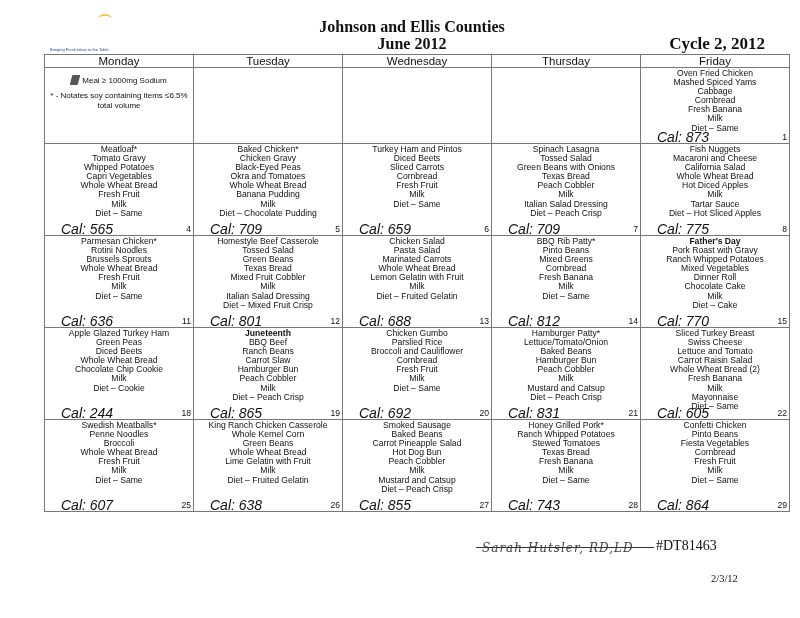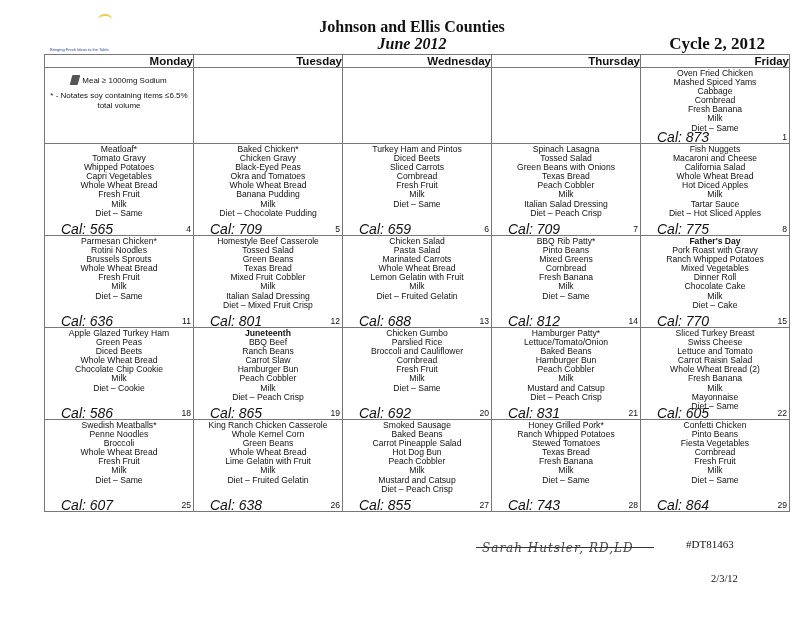--- a/index.html
+++ b/index.html
@@ -3,37 +3,37 @@
 <meta charset="utf-8">
 <style>
   html, body { margin:0; padding:0; background:#ffffff; }
   body { width:800px; height:618px; position:relative; overflow:hidden; font-family:"Liberation Sans", sans-serif; color:#111; }
   .logo { position:absolute; left:34px; top:14px; width:110px; height:40px; }
   .logo-word { position:absolute; left:6px; top:4px; font-family:"Liberation Serif", serif; font-style:italic; font-weight:bold; font-size:30px; color:#2c4a9a; letter-spacing:-1px; }
   .logo-tag { position:absolute; left:16px; top:33px; font-size:4px; color:#2c4a9a; white-space:nowrap; }
   .logo-sun { position:absolute; left:64px; top:0px; width:14px; height:8px; border-top:2px solid #f2c94c; border-radius:50% 50% 0 0; }
   .title { position:absolute; left:0; width:800px; top:18px; text-align:center; font-family:"Liberation Serif", serif; font-weight:bold; font-size:16px; line-height:17px; }
   .title .t1 { display:block; padding-left:24px; }
-  .title .t2 { display:block; padding-left:24px;font-style:italic; }
+  .title .t2 { display:block; padding-left:24px; }
   .cycle { position:absolute; right:35px; top:34px; font-family:"Liberation Serif", serif; font-weight:bold; font-size:17px; }
   table.cal { position:absolute; left:44px; top:54px; width:746px; border-collapse:collapse; table-layout:fixed; }
-  table.cal th { border:1px solid #777; font-size:11.5px; font-weight:bold; height:12px; line-height:12px; padding:0;text-align:right; }
+  table.cal th { border:1px solid #777; font-size:11.5px; font-weight:normal; height:12px; line-height:12px; padding:0; }
   table.cal td { border:1px solid #777; vertical-align:top; text-align:center; font-size:8.6px; line-height:9.1px; position:relative; padding:1px 2px 0 2px; }
   tr.wk td { height:90px; }
   tr.wk0 td { height:74px; }
   .cal-line { display:block; white-space:nowrap; }
   .cal-line.bold { font-weight:bold; }
   .cal-footer { position:absolute; left:16px; right:0; bottom:1px; text-align:left; font-style:italic; font-size:14px; }
   .cal-day { position:absolute; right:2px; bottom:1px; font-size:8.6px; font-style:normal; }
   .legend { padding-top:6px; font-size:8px; line-height:9.5px; }
   .sodium-icon { display:inline-block; width:8px; height:10px; background:#555; transform:skewX(-15deg); margin-right:3px; vertical-align:bottom; border-radius:1px; }
   .sig-area { position:absolute; left:470px; top:525px; width:320px; height:30px; }
   .sig-script { position:absolute; left:12px; top:16px; font-family:"DejaVu Serif", serif; font-style:italic; font-size:12px; color:#444; letter-spacing:1px; }
   .sig-line { position:absolute; left:6px; top:22px; width:178px; border-top:1px solid #333; }
-  .sig-id { position:absolute; left:186px; top:13px; font-family:"Liberation Serif", serif; font-size:11px;margin-left:30px; }
+  .sig-id { position:absolute; left:186px; top:13px; font-family:"Liberation Serif", serif; font-size:14px; }
   .sig-date { position:absolute; left:241px; top:13px; font-family:"Liberation Serif", serif; font-size:10.5px;margin-top:35px; }
 </style>
 </head>
 <body>
 
 <div class="logo">
   <div class="logo-sun"></div>
   <div class="logo-tag">Bringing Fresh Ideas to the Table</div>
 </div>
 
@@ -199,21 +199,21 @@
       </tr>
       <tr class="wk">
         <td>
           <span class="cal-line">Apple Glazed Turkey Ham</span>
           <span class="cal-line">Green Peas</span>
           <span class="cal-line">Diced Beets</span>
           <span class="cal-line">Whole Wheat Bread</span>
           <span class="cal-line">Chocolate Chip Cookie</span>
           <span class="cal-line">Milk</span>
           <span class="cal-line">Diet – Cookie</span>
-          <div class="cal-footer"><span>Cal:  586</span></div>
+          <div class="cal-footer"><span>Cal:  244</span></div>
           <span class="cal-day">18</span>
         </td>
         <td>
           <span class="cal-line bold">Juneteenth</span>
           <span class="cal-line">BBQ Beef</span>
           <span class="cal-line">Ranch Beans</span>
           <span class="cal-line">Carrot Slaw</span>
           <span class="cal-line">Hamburger Bun</span>
           <span class="cal-line">Peach Cobbler</span>
           <span class="cal-line">Milk</span>

